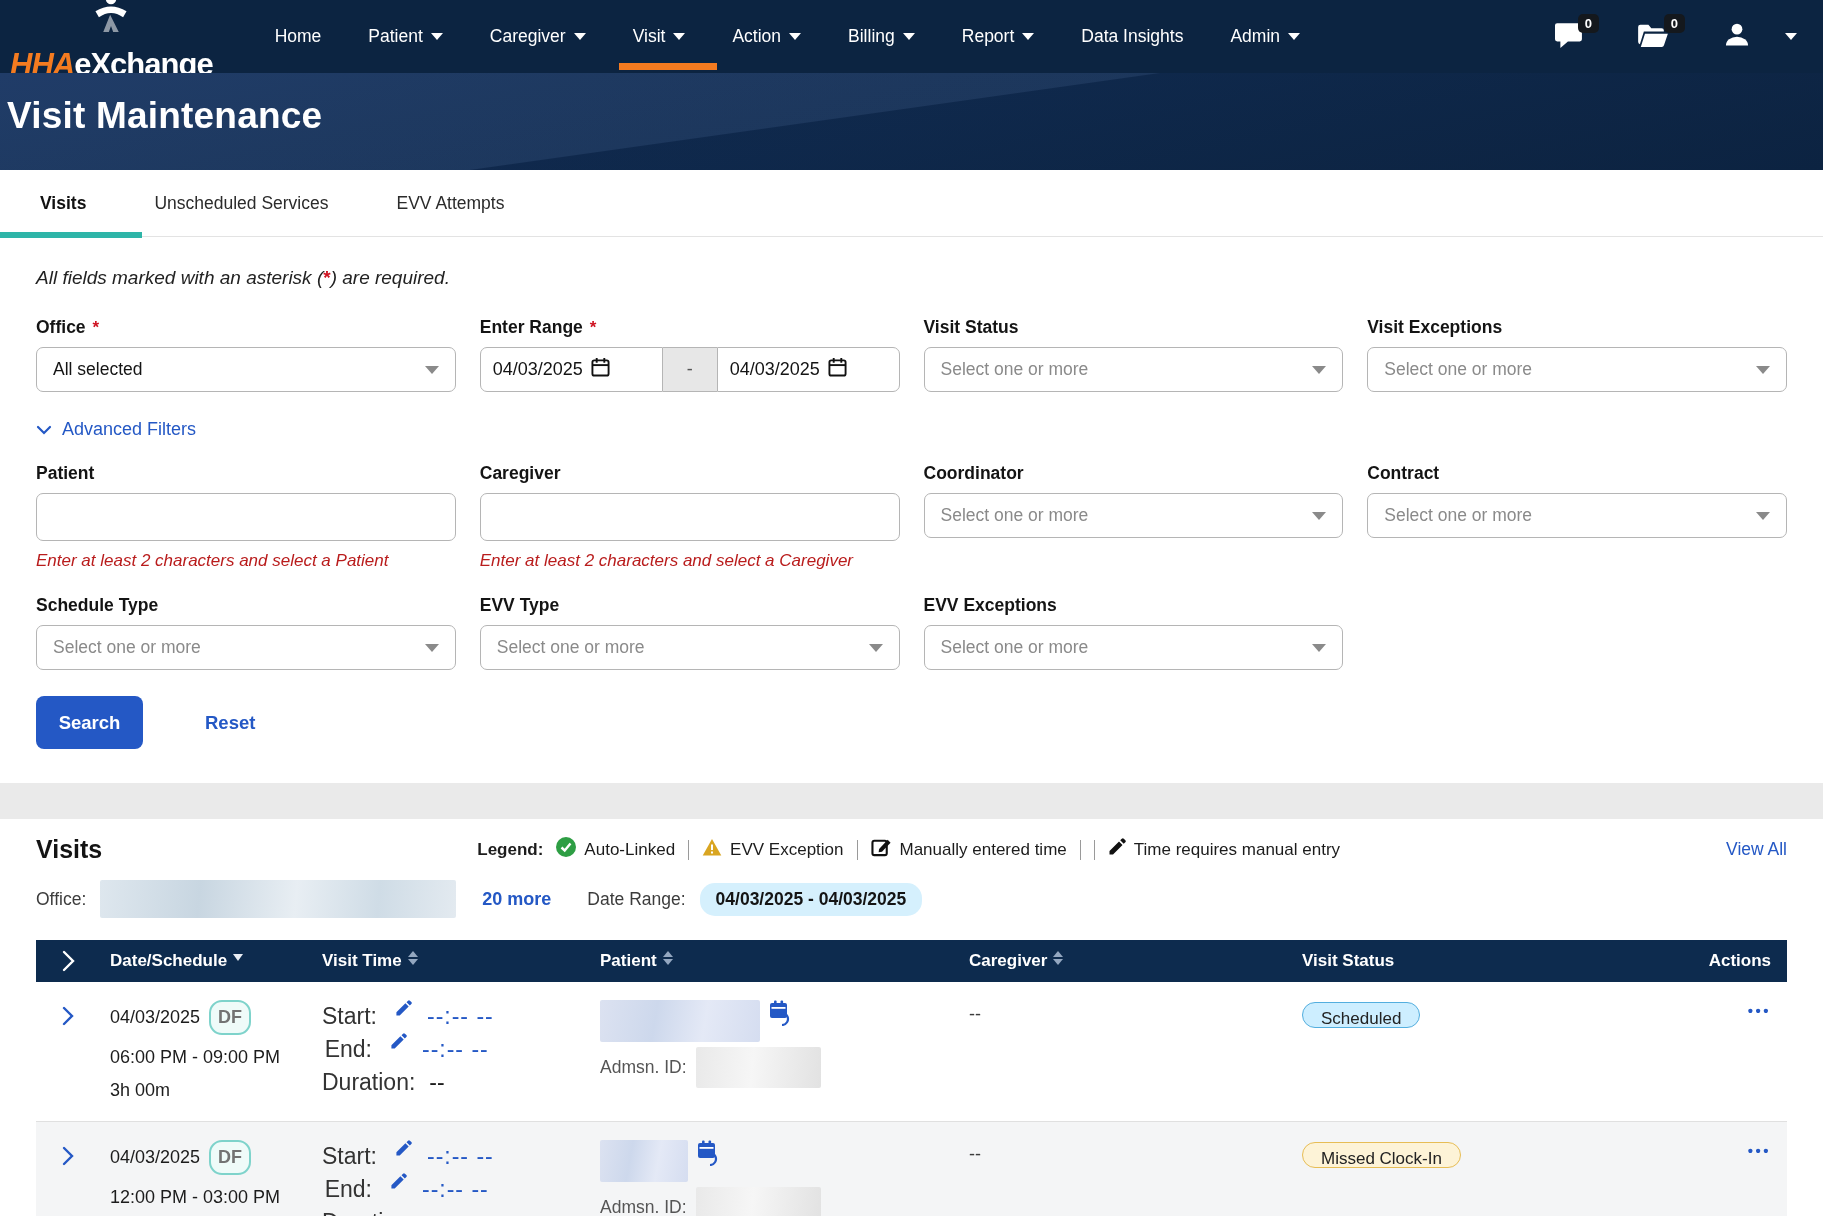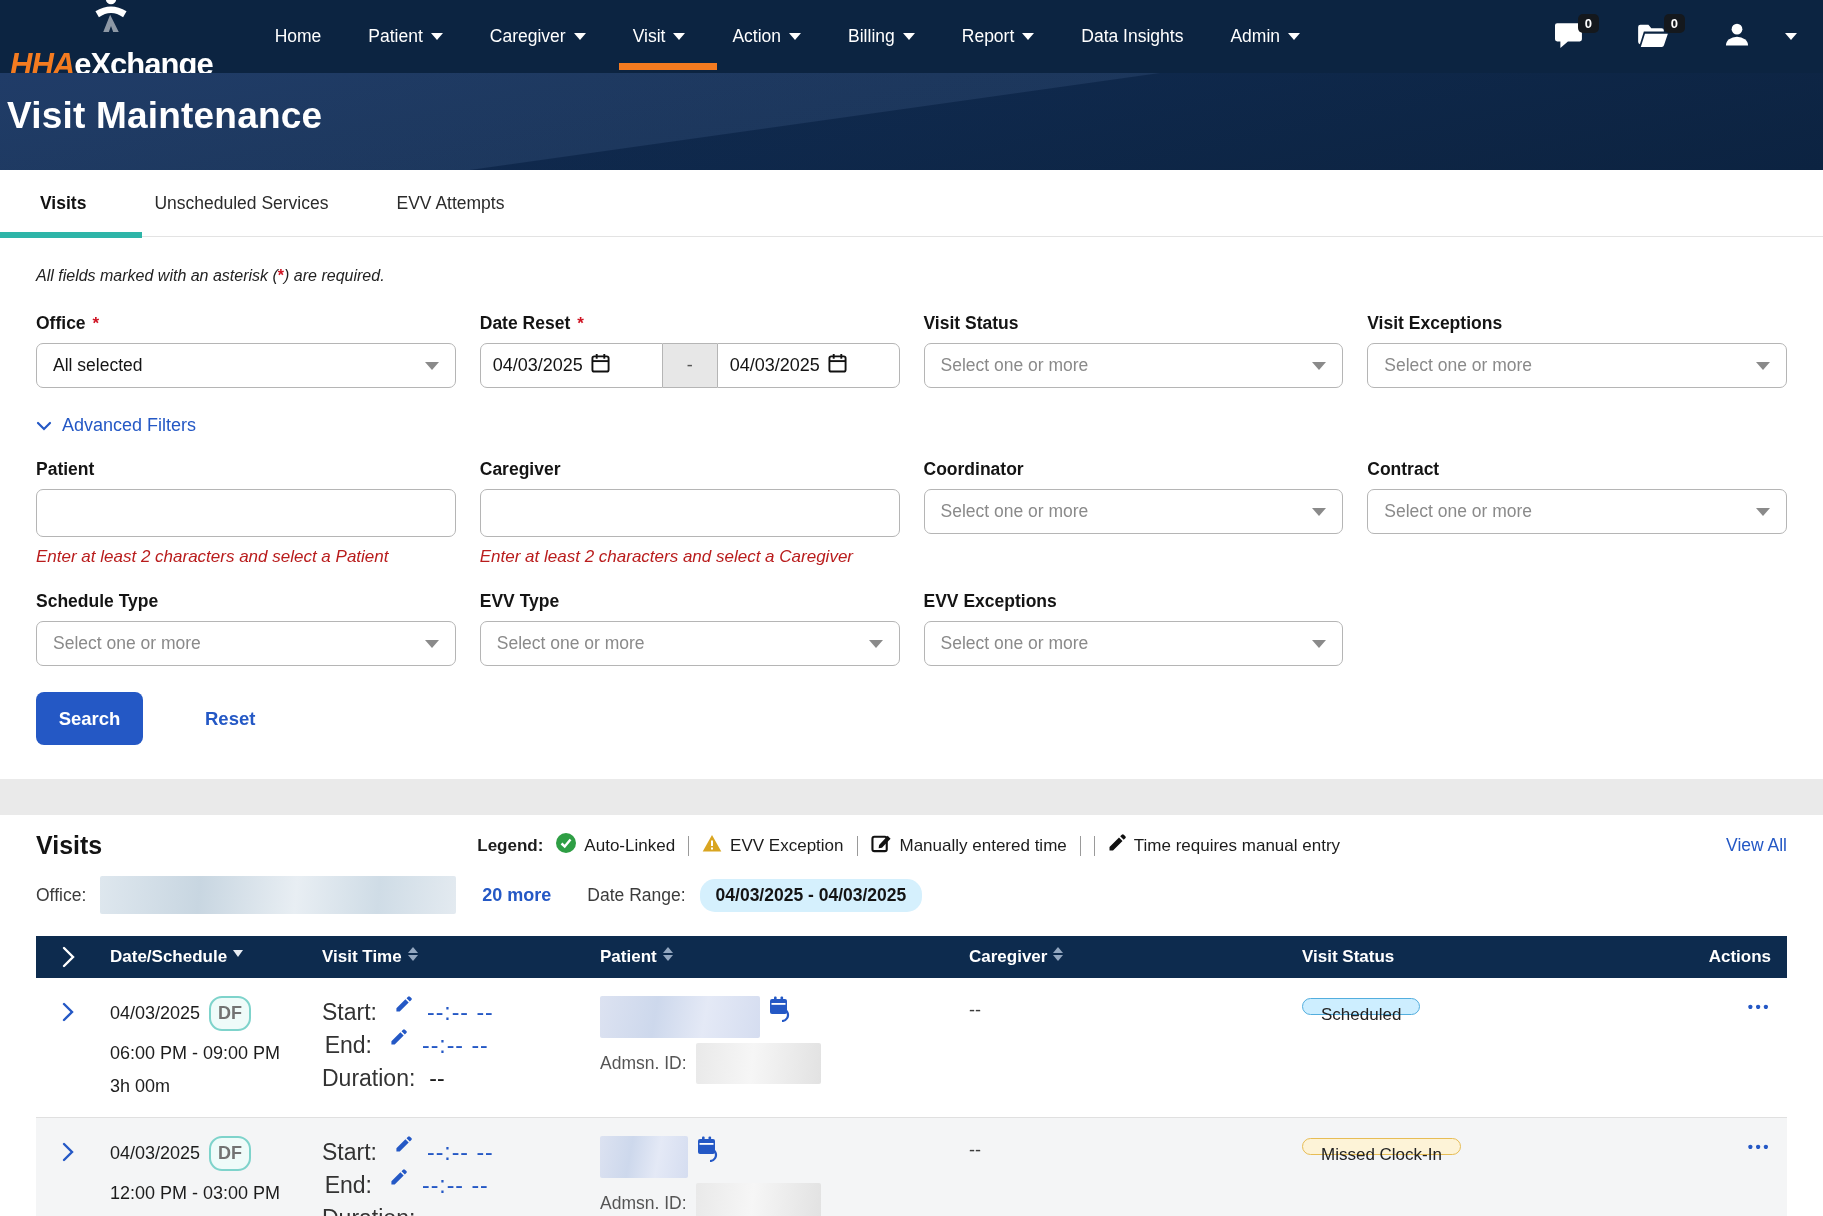--- a/index.html
+++ b/index.html
@@ -31,21 +31,21 @@
 
   
   .tabbar { height:67px; background:#fff; border-bottom:1px solid #e3e3e3; display:flex; align-items:center;
     padding-left:40px; gap:68px; position:relative; }
   .tab { font-size:17.5px; color:#2b2b2b; cursor:pointer; }
   .tab--active { font-weight:bold; color:#111; }
   .tab-underline { position:absolute; left:0; bottom:-2px; width:142px; height:6px; background:#2eb5a8; }
 
   
   .panel { background:#fff; padding:30px 36px 34px 36px; }
-  .note { font-style:italic; font-size:16px; color:#222; margin-bottom:28px; }
+  .note { font-style:italic; font-size:19px; color:#222; margin-bottom:28px; }
   .star { color:#cf1322; font-weight:bold; font-style:normal; }
   .fgrid { display:grid; grid-template-columns:repeat(4,1fr); column-gap:24px; }
   .flabel { font-size:17.5px; font-weight:bold; color:#141414; margin-bottom:9px; }
   .flabel .star { margin-left:7px; font-size:17px; }
   .select { height:45px; border:1px solid #b5b5b5; border-radius:7px; background:#fff; display:flex;
     align-items:center; padding:0 16px; font-size:17.5px; cursor:pointer; }
   .select-text { flex:1; color:#141414; }
   .select-text--ph { color:#8a8a8a; }
   .sel-caret { width:0; height:0; border-left:7px solid transparent; border-right:7px solid transparent;
     border-top:8px solid #8a8a8a; }
@@ -118,21 +118,21 @@
   .durval { color:#1c1c1c; margin-left:6px; }
   .patline1 { display:flex; align-items:flex-start; gap:8px; }
   .pat-chip { height:42px; border-radius:2px;
     background:linear-gradient(100deg,#dce2f1 0%,#cdd8ec 35%,#e4e9f6 65%,#d5ddf0 100%); }
   .pat-chip--w1 { width:160px; }
   .pat-chip--w2 { width:88px; }
   .patline2 { display:flex; align-items:center; margin-top:5px; font-size:17.5px; color:#555; }
   .admsn-chip { width:125px; height:41px; margin-left:9px; border-radius:2px;
     background:linear-gradient(95deg,#e9e9e9 0%,#f6f6f6 45%,#e2e2e2 100%); }
   .cg-dash { font-size:18px; color:#3c3c3c; margin-top:4px; }
-  .pill { display:inline-block; margin-top:2px; height:17px; line-height:32px; border-radius:18px;
+  .pill { display:inline-block; margin-top:2px; height:26px; line-height:32px; border-radius:18px;
     padding:0 18px; font-size:17px; color:#222; }
   .pill--blue { background:#cdeeff; border:1.5px solid #53aede; }
   .pill--yellow { background:#fdf3d7; border:1.5px solid #e7bd55; }
   .dots { color:#2458c5; font-size:15px; letter-spacing:2.5px; font-weight:bold; text-align:right;
     padding-right:16px !important; cursor:pointer; margin-top:2px; }
 </style>
 </head>
 <body>
 
 <div class="navbar">
@@ -228,21 +228,21 @@
 
   <div class="fgrid">
     <div>
       <div class="flabel"><span>Office</span><span class="star">*</span></div>
       <div class="select">
         <span class="select-text">All selected</span>
         <i class="sel-caret"></i>
       </div>
     </div>
     <div>
-      <div class="flabel"><span>Date Reset</span><span class="star">*</span></div>
+      <div class="flabel"><span>Enter Range</span><span class="star">*</span></div>
       <div class="datewrap">
         <div class="datebox datebox--l">
           <span>04/03/2025</span>
           <span><svg width="19" height="20" viewBox="0 0 20 21">
                 <rect x="1.5" y="3.5" width="17" height="16" rx="2" fill="none" stroke="#111" stroke-width="2"></rect>
                 <line x1="6" y1="1" x2="6" y2="6" stroke="#111" stroke-width="2"></line>
                 <line x1="14" y1="1" x2="14" y2="6" stroke="#111" stroke-width="2"></line>
                 <line x1="1.5" y1="8.5" x2="18.5" y2="8.5" stroke="#111" stroke-width="2"></line>
               </svg></span>
         </div>

